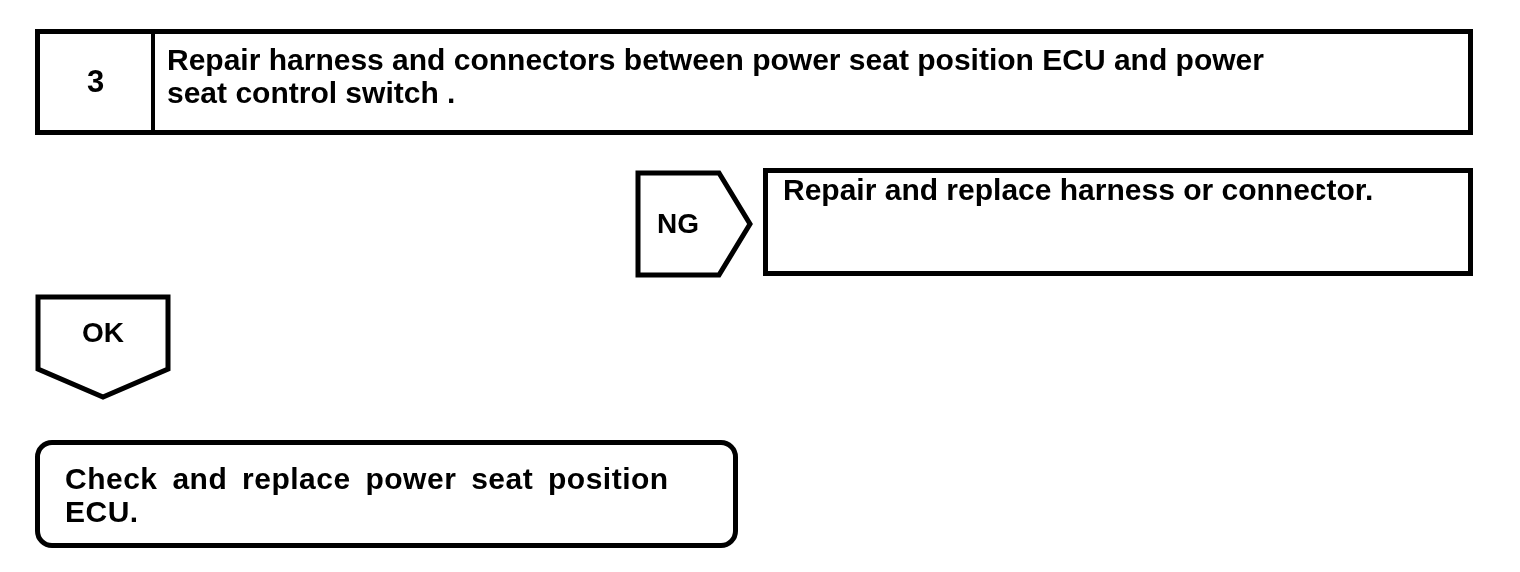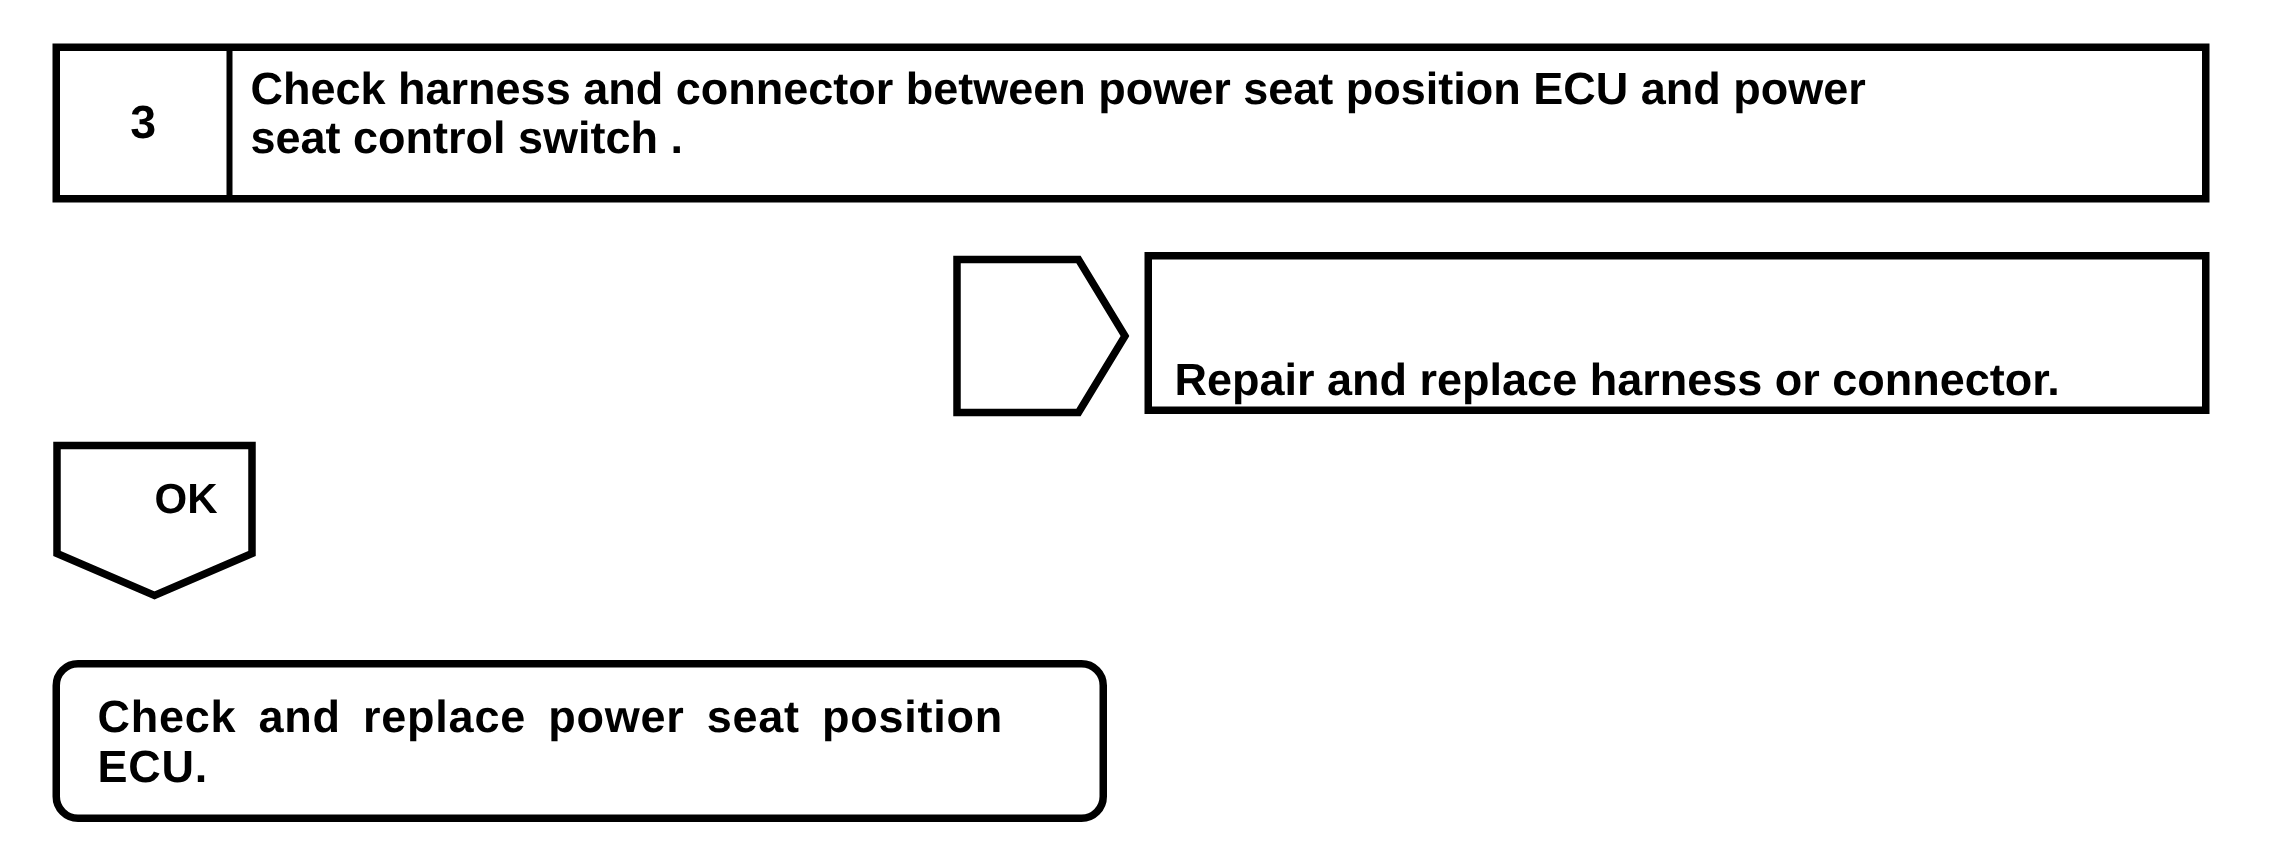--- a/index.html
+++ b/index.html
@@ -36,53 +36,54 @@
   .shape svg { display: block; }
   .shape-label {
     position: absolute; left: 0; top: 0;
     display: flex; align-items: center; justify-content: center;
     font-weight: bold; font-size: 28px;
   }
   .ng-shape { left: 635px; top: 170px; width: 118px; height: 108px; }
   .ng-shape .shape-label { width: 86px; height: 108px; }
   .ng-box {
     left: 763px; top: 168px; width: 710px; height: 108px;
-    display: flex; align-items: flex-end;
+    display: flex; align-items: flex-start;
     padding-left: 15px;
     font-weight: bold; font-size: 30px;
   }
   
   .ok-shape { left: 35px; top: 294px; width: 136px; height: 106px; }
-  .ok-shape .shape-label { width: 136px; height: 78px; margin-left: 21px; }
+  .ok-shape .shape-label { width: 136px; height: 78px; }
   .ok-box {
     left: 35px; top: 440px; width: 703px; height: 108px;
     padding: 17px 2px 0 25px;
     font-weight: bold; font-size: 30px; line-height: 33px;
     letter-spacing: 0.5px; word-spacing: 6px;
     white-space: pre-line;
     border-radius: 17px;
   }
 </style>
 </head>
 <body>
 
 <div class="canvas">
 
   <div class="box step-box">
     <div class="step-number-cell">
       <span>3</span>
     </div>
-    <div class="step-text">Check harness and connector between power seat position ECU and power
+    <div class="step-text">Repair harness and connectors between power seat position ECU and power
 seat control switch .</div>
   </div>
 
   <div class="shape ng-shape">
     <svg width="118" height="108" viewBox="0 0 118 108">
       <polygon points="3,3 84,3 115,54 84,105 3,105" fill="#ffffff" stroke="#000000" stroke-width="5" stroke-linejoin="miter"></polygon>
     </svg>
+    <span class="shape-label">NG</span>
   </div>
 
   <div class="box ng-box">
     <span>Repair and replace harness or connector.</span>
   </div>
 
   <div class="shape ok-shape">
     <svg width="136" height="106" viewBox="0 0 136 106">
       <polygon points="3,3 133,3 133,75 68,103 3,75" fill="#ffffff" stroke="#000000" stroke-width="5" stroke-linejoin="miter"></polygon>
     </svg>

